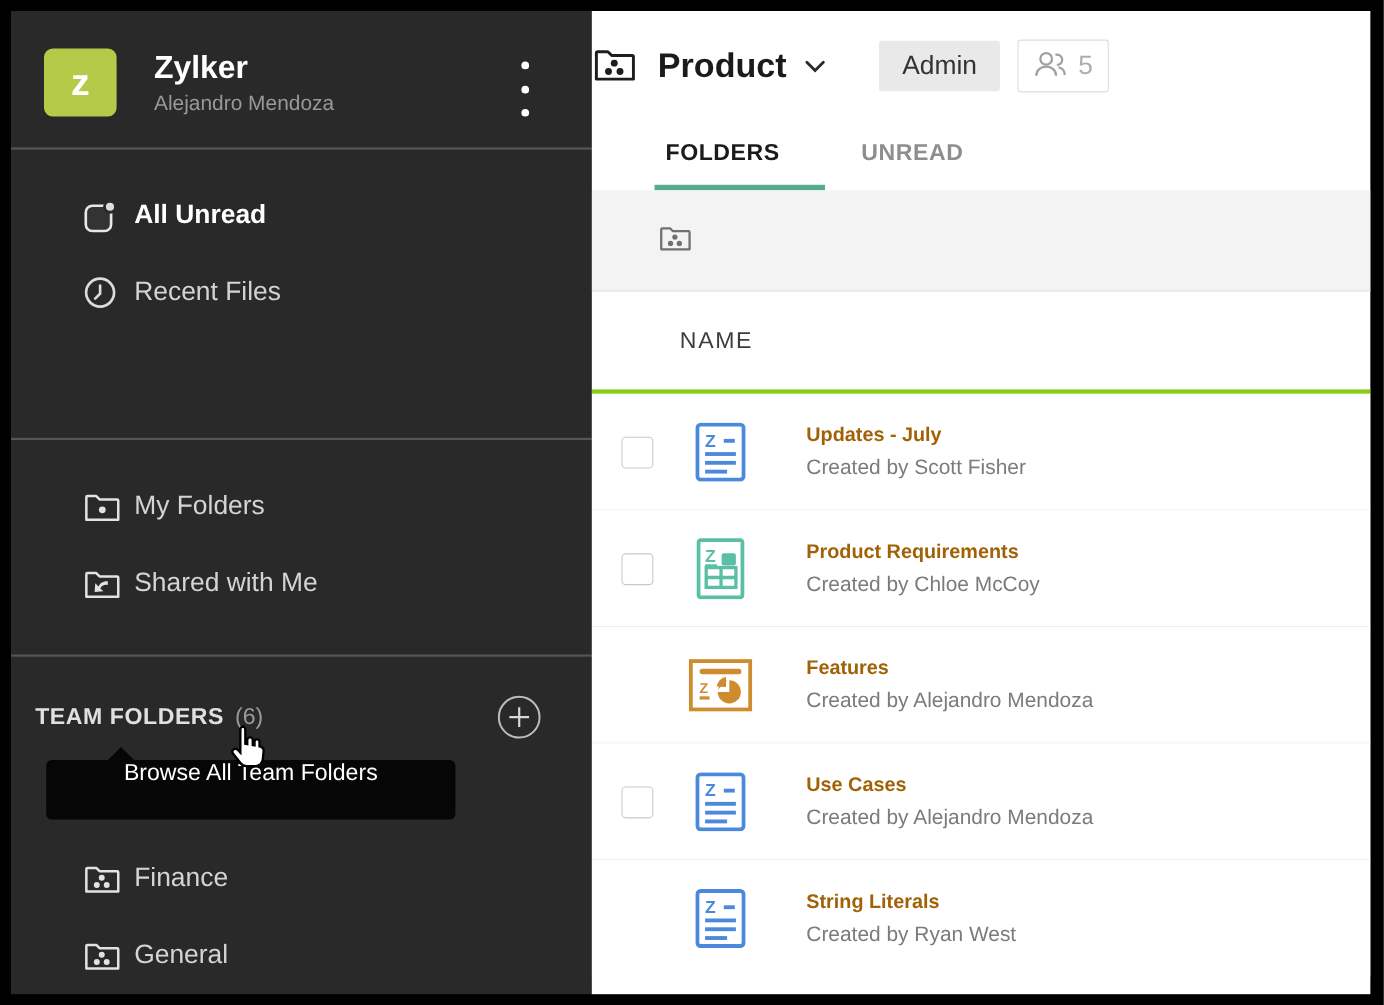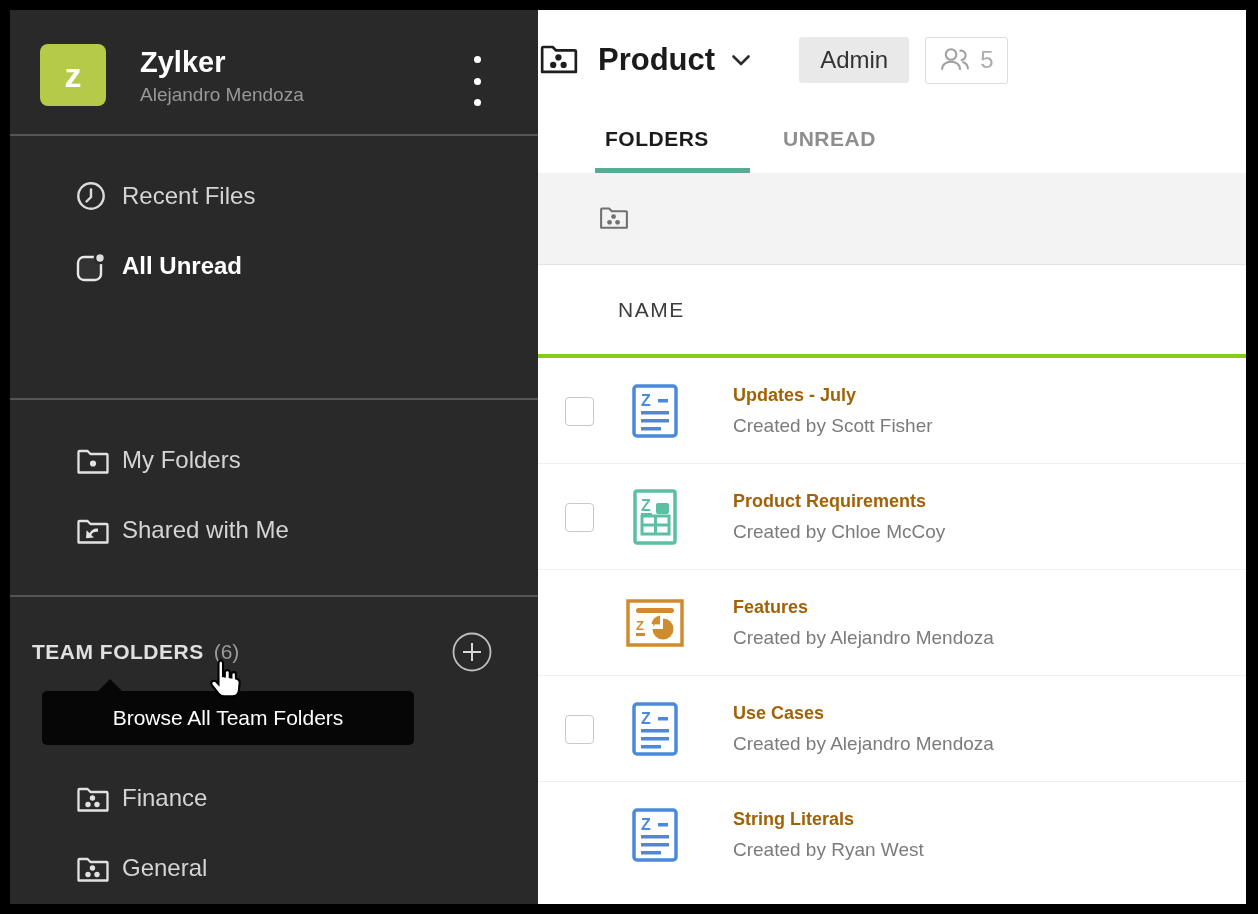--- a/index.html
+++ b/index.html
@@ -21,21 +21,21 @@
   .nav { position:absolute; left:0; width:100%; }
   .nav-item { height:70px; display:flex; align-items:center; cursor:pointer; }
   .nav-icon { width:47px; margin-left:65px; display:flex; align-items:center; }
   .nav-label { font-size:24px; color:#d4d4d4; font-weight:500; }
   .nav-item.active .nav-label { color:#ffffff; font-weight:700; }
   .tf-header { position:absolute; left:22px; top:620px; height:44px; display:flex; align-items:center; cursor:pointer; }
   .tf-title { font-size:21px; font-weight:700; color:#e0e0e0; letter-spacing:.5px; }
   .tf-count { font-size:21px; color:#9a9a9a; margin-left:10px; }
   .plus-btn { position:absolute; left:442px; top:622px; width:40px; height:40px; cursor:pointer; }
   .tooltip { position:absolute; left:32px; top:681px; width:372px; height:54px; background:#060606; border-radius:5px;
-             display:flex; align-items:center; justify-content:center; z-index:2; }
+             display:flex; align-items:flex-start; justify-content:center; z-index:2; }
   .tooltip-text { color:#fff; font-size:21px; }
   .tooltip-arrow { position:absolute; left:55px; top:-12px; width:0; height:0;
                    border-left:13px solid transparent; border-right:13px solid transparent; border-bottom:13px solid #060606; }
   .cursor-hand { position:absolute; left:198px; top:648px; z-index:3; }
 
   
   .main { position:relative; flex:1; background:#fff; overflow:hidden; }
   .main-header { position:absolute; left:0; top:0; width:100%; height:100px; display:flex; align-items:center; }
   .mh-title { font-size:31px; font-weight:700; color:#1b1b1b; margin-left:18px; }
   .mh-chevron { margin-left:16px; cursor:pointer; display:flex; align-items:center; }
@@ -78,37 +78,37 @@
     <div class="team-user">Alejandro Mendoza</div>
     <div class="kebab">
         <span></span>
         <span></span>
         <span></span>
       </div>
 
     <div class="sb-divider" style="top:124px"></div>
 
     <div class="nav" style="top:151px">
+      <div class="nav-item active">
+        <span class="nav-icon">
+          <svg width="32" height="34" viewBox="0 0 32 34">
+            <rect x="3" y="8" width="23" height="23" rx="6" fill="#333" stroke="#e8e8e8" stroke-width="2.4"></rect>
+            <circle cx="25" cy="9" r="5" fill="#dedede" stroke="#292929" stroke-width="2.6"></circle>
+          </svg>
+        </span>
+        <span class="nav-label">All Unread</span>
+      </div>
       <div class="nav-item">
         <span class="nav-icon">
           <svg width="32" height="32" viewBox="0 0 32 32">
             <circle cx="16" cy="16" r="12.7" fill="none" stroke="#dcdcdc" stroke-width="2.4"></circle>
             <path d="M16 9.5 V17 L11.5 21.5" fill="none" stroke="#dcdcdc" stroke-width="2.4" stroke-linecap="round"></path>
           </svg>
         </span>
         <span class="nav-label">Recent Files</span>
-      </div>
-      <div class="nav-item active">
-        <span class="nav-icon">
-          <svg width="32" height="34" viewBox="0 0 32 34">
-            <rect x="3" y="8" width="23" height="23" rx="6" fill="#333" stroke="#e8e8e8" stroke-width="2.4"></rect>
-            <circle cx="25" cy="9" r="5" fill="#dedede" stroke="#292929" stroke-width="2.6"></circle>
-          </svg>
-        </span>
-        <span class="nav-label">All Unread</span>
       </div>
     </div>
 
     <div class="sb-divider" style="top:388px"></div>
 
     <div class="nav" style="top:415px">
       <div class="nav-item">
         <span class="nav-icon">
           <svg width="36" height="31" viewBox="0 0 36 31">
             <path d="M3.5 27.5 V7 Q3.5 6 4.5 6 H12.5 L15.5 9 H31.5 Q32.5 9 32.5 10 V27.5 Z" fill="none" stroke="#e2e2e2" stroke-width="2.3" stroke-linejoin="round"></path>

